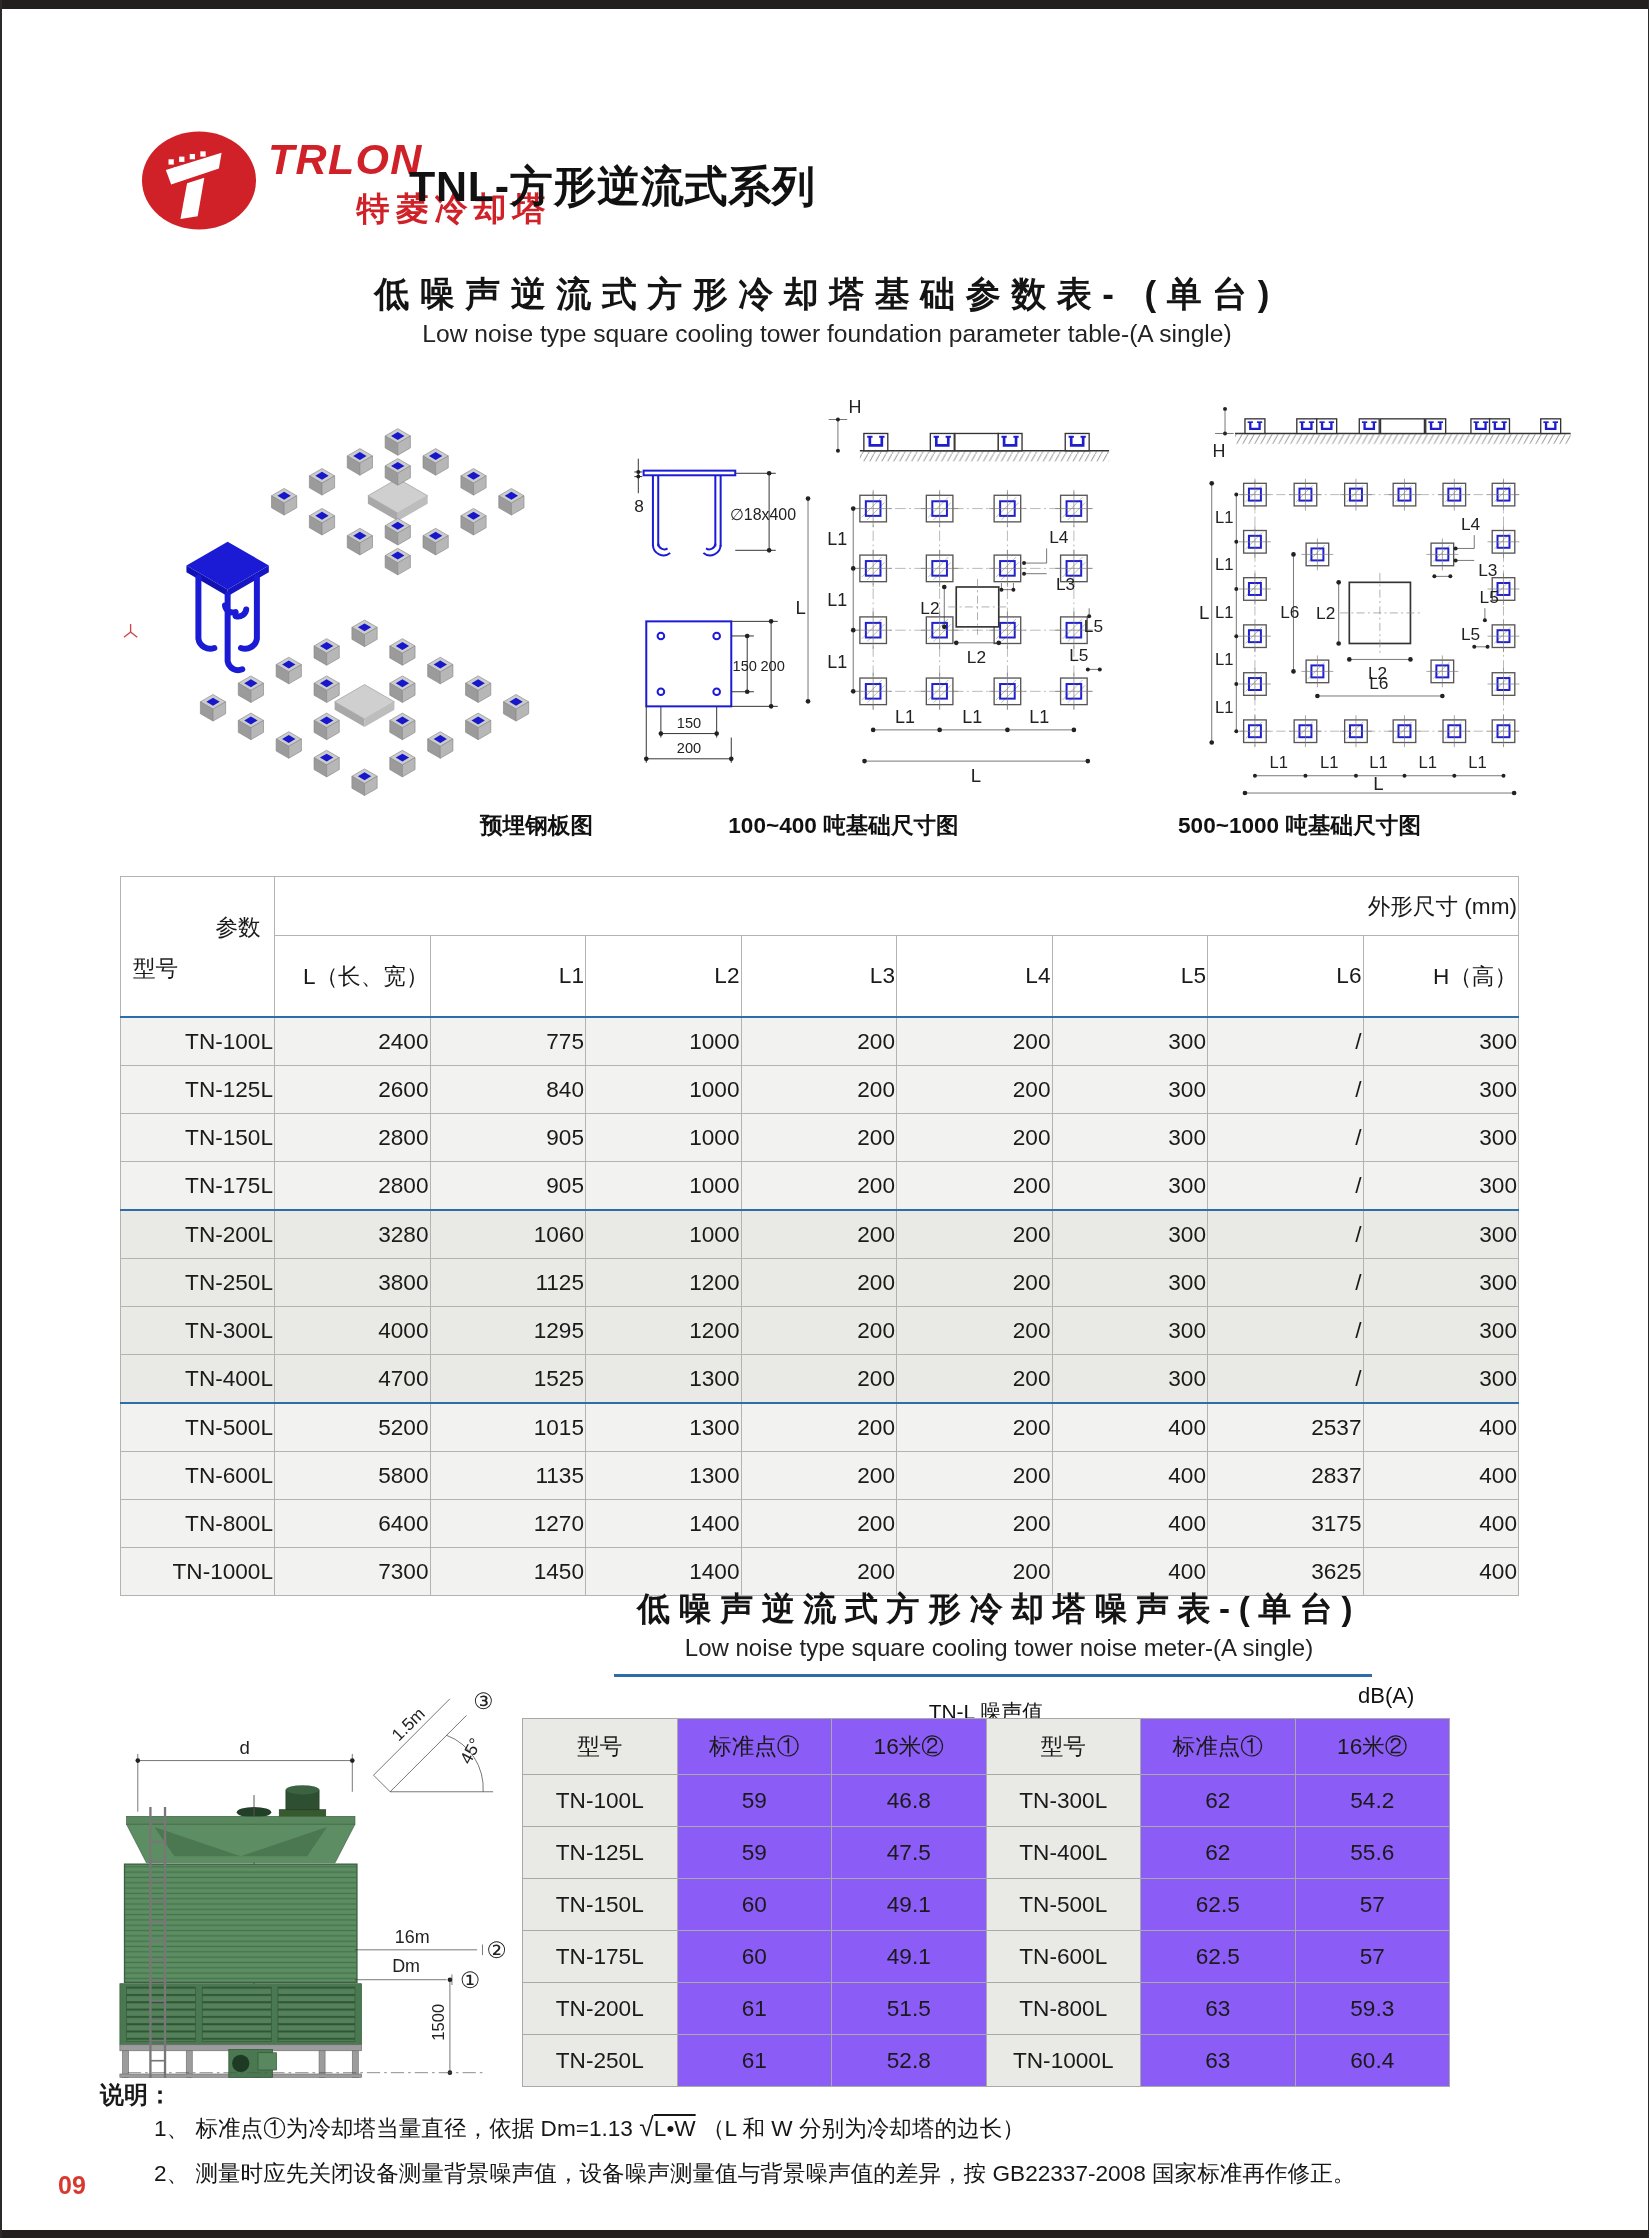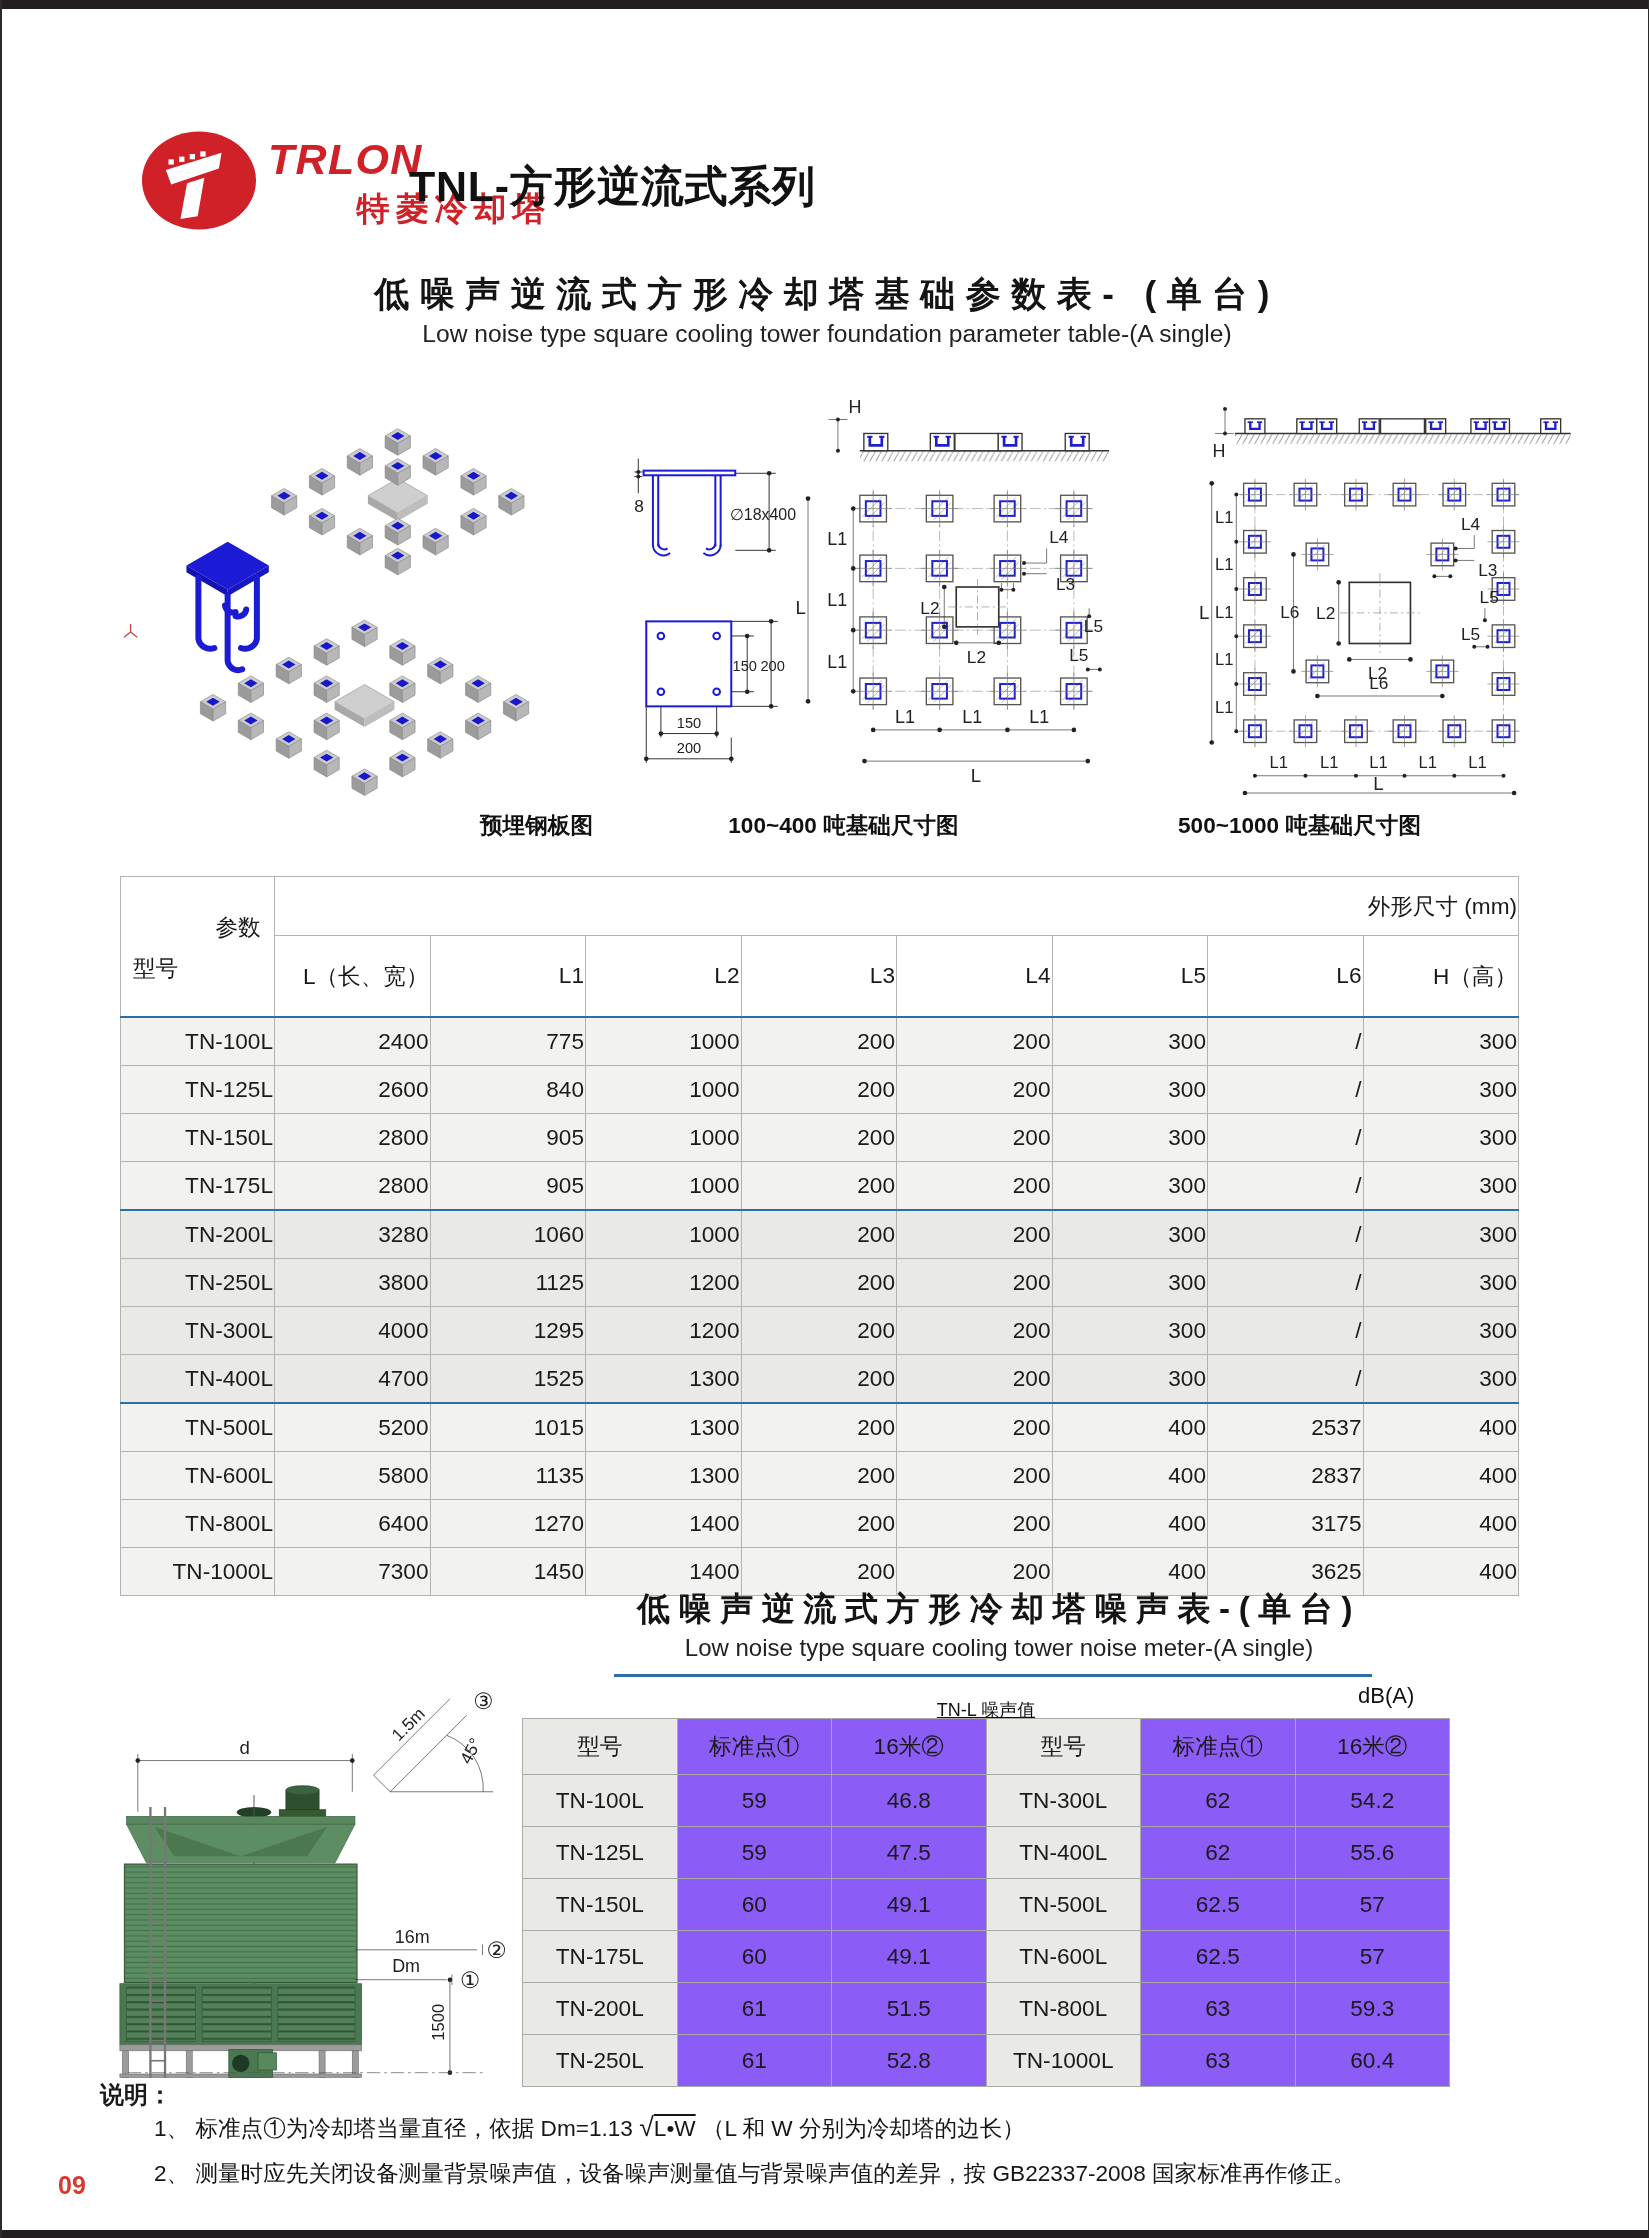--- a/index.html
+++ b/index.html
@@ -30,21 +30,21 @@
   #dimension-table thead tr:first-child th{height:56px;}
   #dimension-table tbody td{height:45px;background:#f2f2f0;}
   #dimension-table tbody tr.shaded td{background:#e9e9e6;}
   #dimension-table tbody tr.group-start td{border-top:2.7px solid #2d6da8;}
   th.corner{position:relative;background:
      linear-gradient(to bottom right,#ffffff calc(50% - 0.7px),#aaaaaa calc(50% - 0.7px),#aaaaaa calc(50% + 0.7px),#ffffff calc(50% + 0.7px));}
   th.corner .corner-top{position:absolute;top:35px;right:13.3px;font-size:22.6px;}
   th.corner .corner-bottom{position:absolute;bottom:32px;left:12px;font-size:22.6px;}
   
   #noise-head-line{position:absolute;left:612px;top:1674px;width:758px;height:3.3px;background:#2d6da8;}
-  #noise-supertitle{position:absolute;left:520px;top:1698px;width:928px;text-align:center;font-size:18px;color:#111;text-decoration:underline;}
+  #noise-supertitle{position:absolute;left:520px;top:1698px;width:928px;text-align:center;font-size:21px;color:#111;}
   #noise-unit{position:absolute;left:1356px;top:1683px;font-size:22px;color:#111;}
   #noise-table{position:absolute;left:520px;top:1718px;width:928px;border-collapse:collapse;
       table-layout:fixed;text-align:center;font-size:22.6px;border:1.3px solid #8f8f8f;}
   #noise-table th,#noise-table td{border:0.7px solid #a9a9a7;font-weight:400;background:#8b5cf6;}
   #noise-table thead th{height:53px;}
   #noise-table tbody td{height:49px;}
   #noise-table .model{background:#e9e9e6;}
   
   .note-label{position:absolute;left:98px;top:2079px;font-size:24px;font-weight:600;text-align:right;}
   .note{position:absolute;left:152px;font-size:22.6px;color:#161616;}

